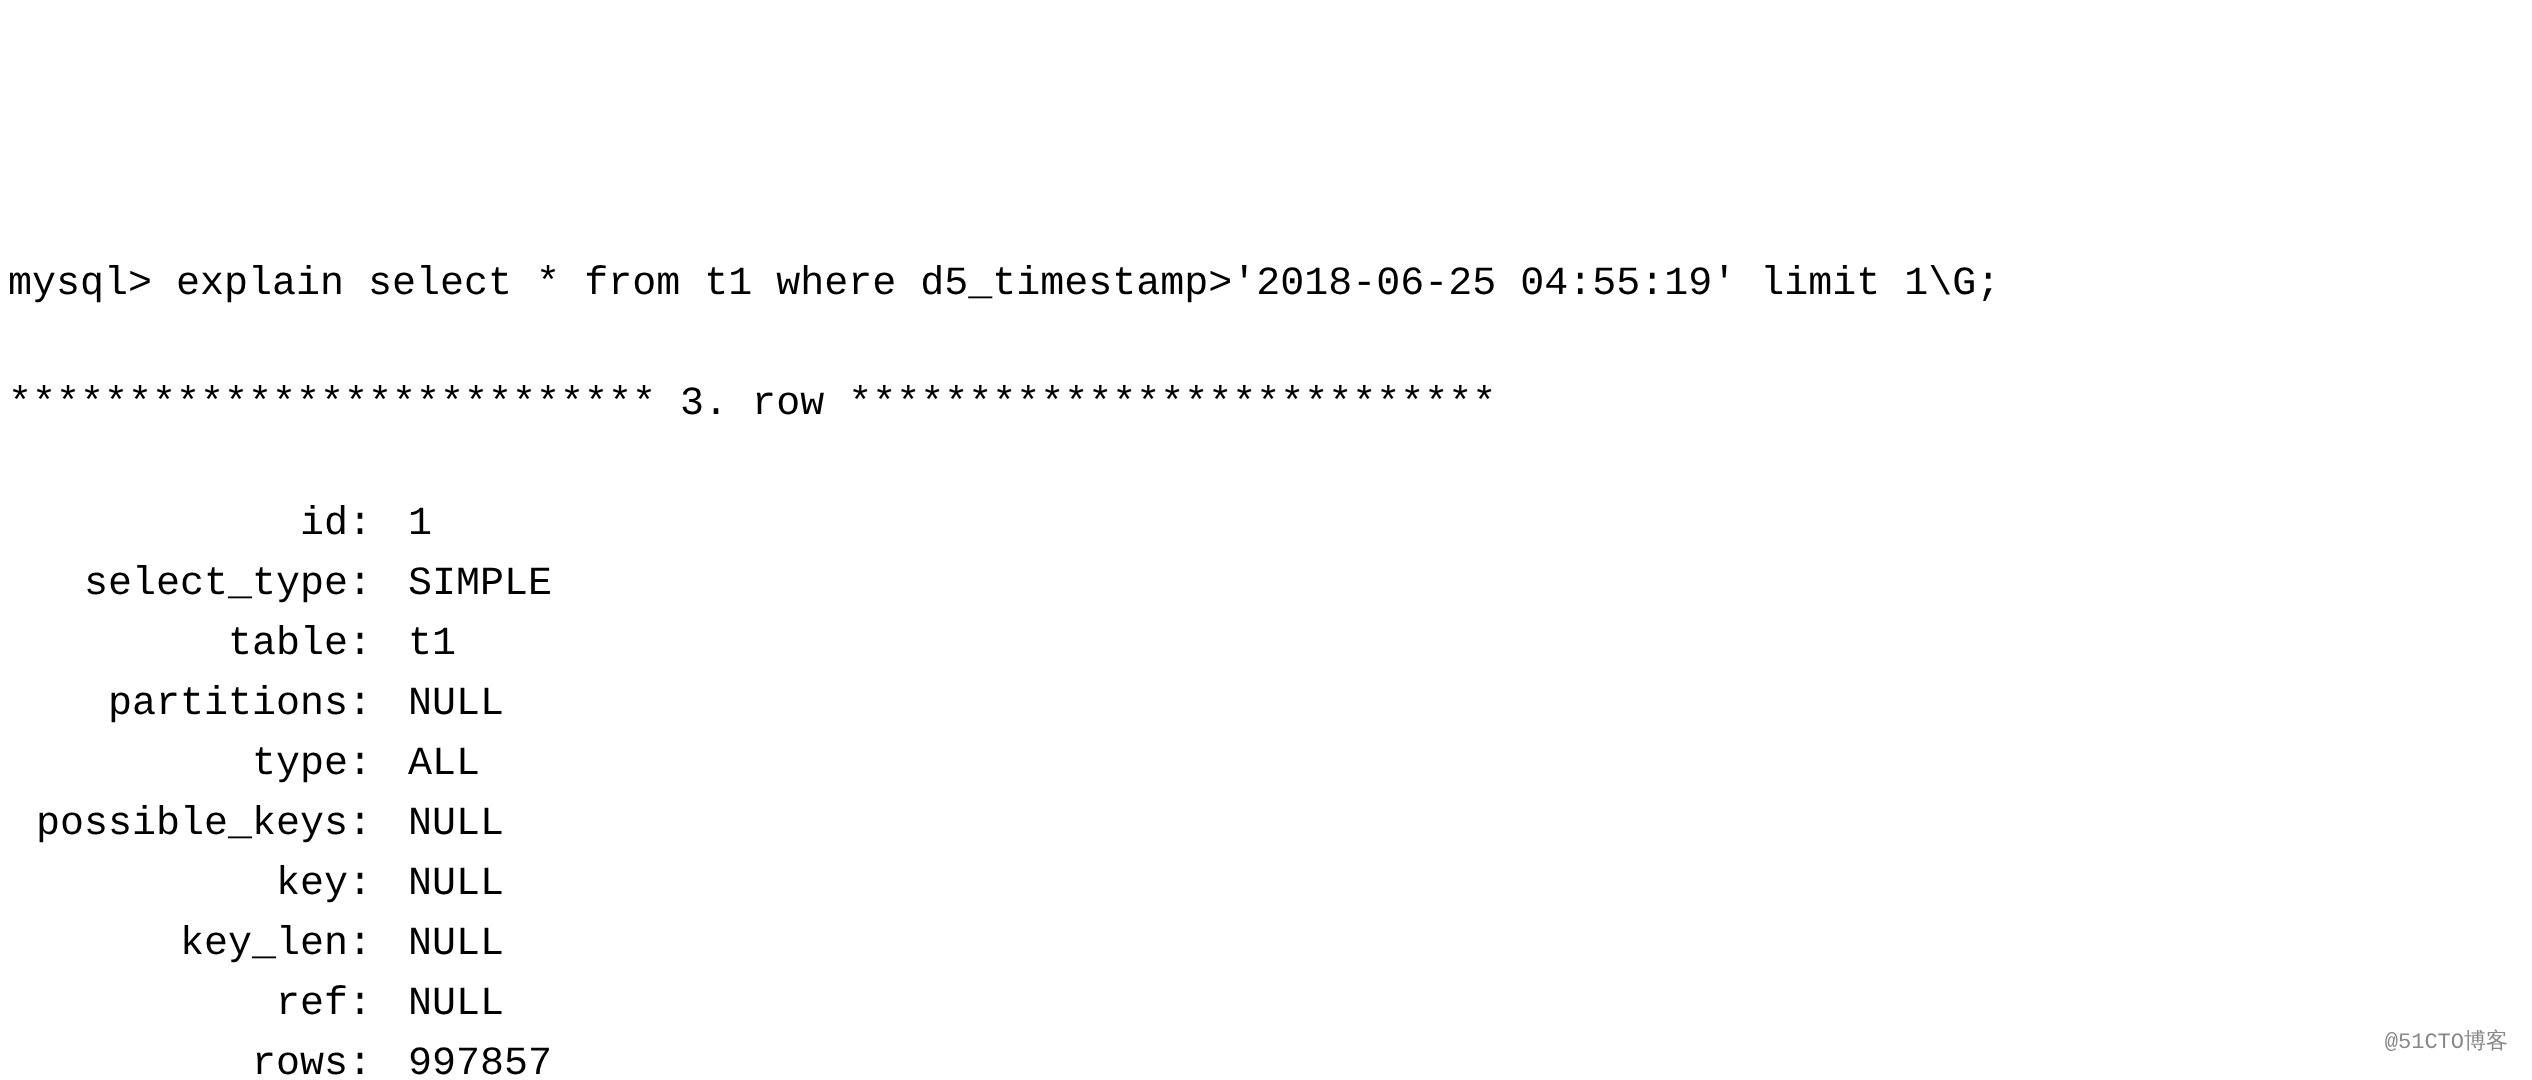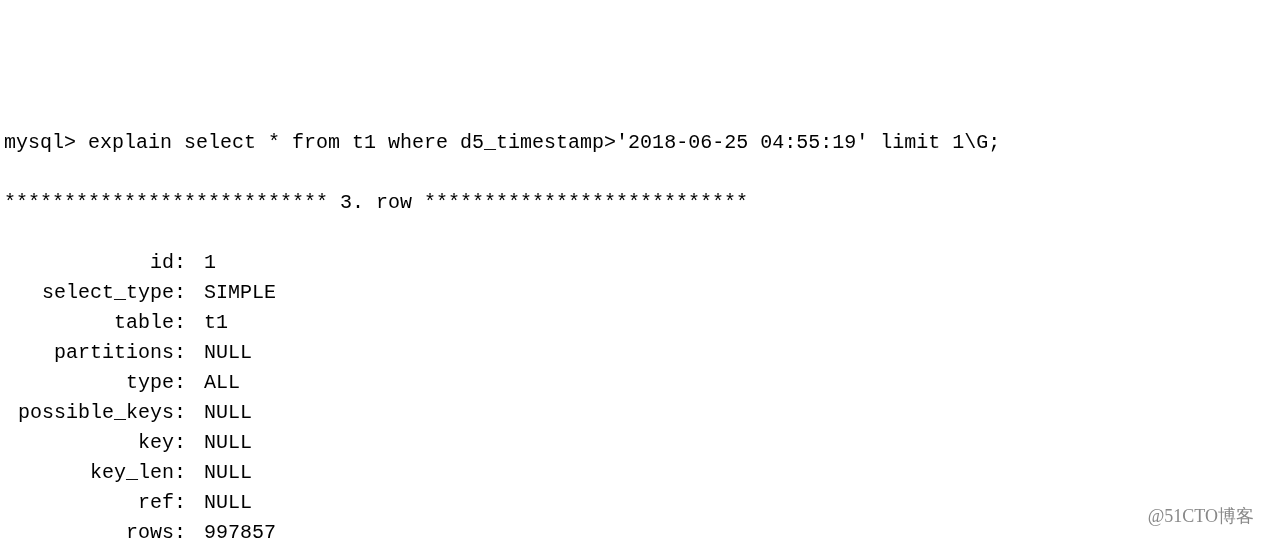--- a/index.html
+++ b/index.html
@@ -34,23 +34,23 @@
     .field-sep {
       padding: 0 6px 0 0;
     }
     .field-value {
       text-align: left;
     }
     .watermark {
       position: absolute;
       right: 12px;
       bottom: 10px;
-      font-size: 18px;
+      font-size: 11px;
       color: #888888;
-      font-family: Liberation Serif, serif;
+      font-family: Liberation Mono, monospace;
     }
   </style>
 </head>
 <body>
 
 
 
 <div class="terminal-line"><span>mysql&gt;</span> <span>explain select * from t1 where d5_timestamp&gt;'2018-06-25 04:55:19' limit 1\G;</span></div>
 <div class="terminal-line">*************************** 3. row ***************************</div>
 <div id="fields-container"><div class="field-row"><span class="field-label">id</span><span class="field-sep">: </span><span class="field-value">1</span></div><div class="field-row"><span class="field-label">select_type</span><span class="field-sep">: </span><span class="field-value">SIMPLE</span></div><div class="field-row"><span class="field-label">table</span><span class="field-sep">: </span><span class="field-value">t1</span></div><div class="field-row"><span class="field-label">partitions</span><span class="field-sep">: </span><span class="field-value">NULL</span></div><div class="field-row"><span class="field-label">type</span><span class="field-sep">: </span><span class="field-value">ALL</span></div><div class="field-row"><span class="field-label">possible_keys</span><span class="field-sep">: </span><span class="field-value">NULL</span></div><div class="field-row"><span class="field-label">key</span><span class="field-sep">: </span><span class="field-value">NULL</span></div><div class="field-row"><span class="field-label">key_len</span><span class="field-sep">: </span><span class="field-value">NULL</span></div><div class="field-row"><span class="field-label">ref</span><span class="field-sep">: </span><span class="field-value">NULL</span></div><div class="field-row"><span class="field-label">rows</span><span class="field-sep">: </span><span class="field-value">997857</span></div></div>

